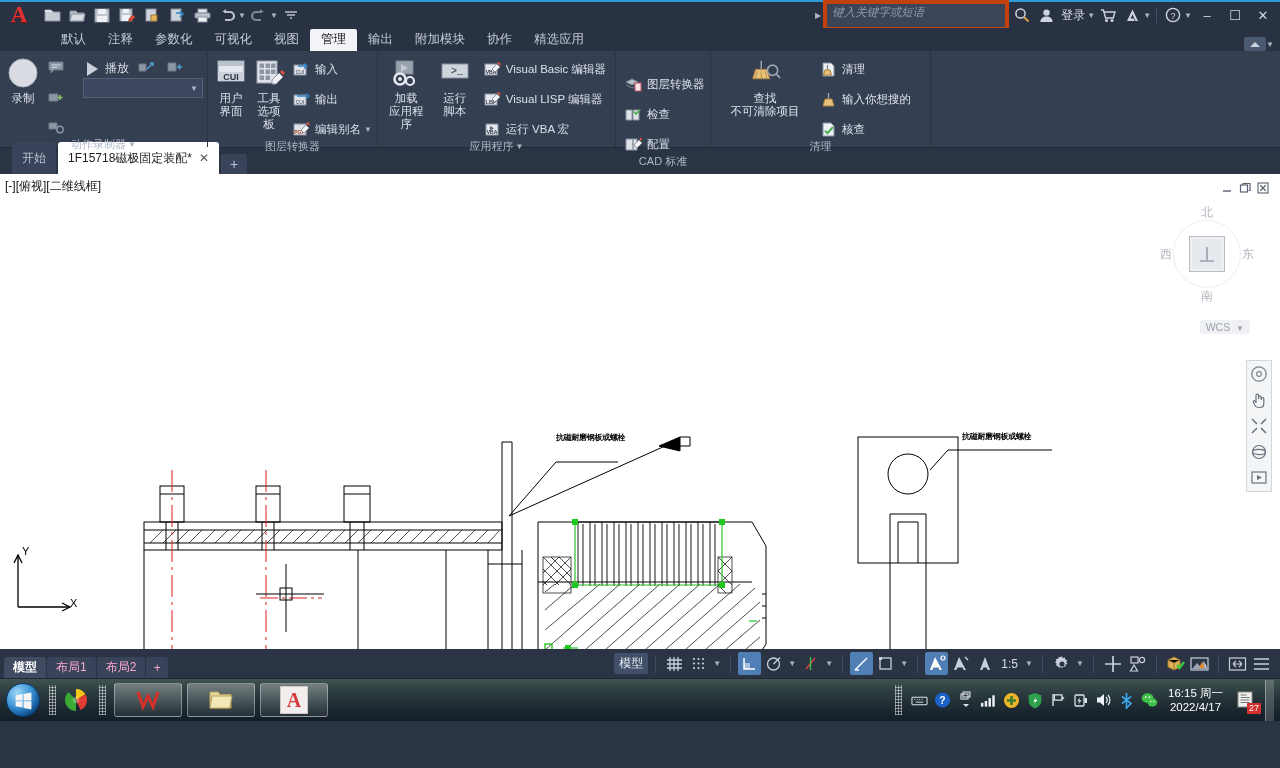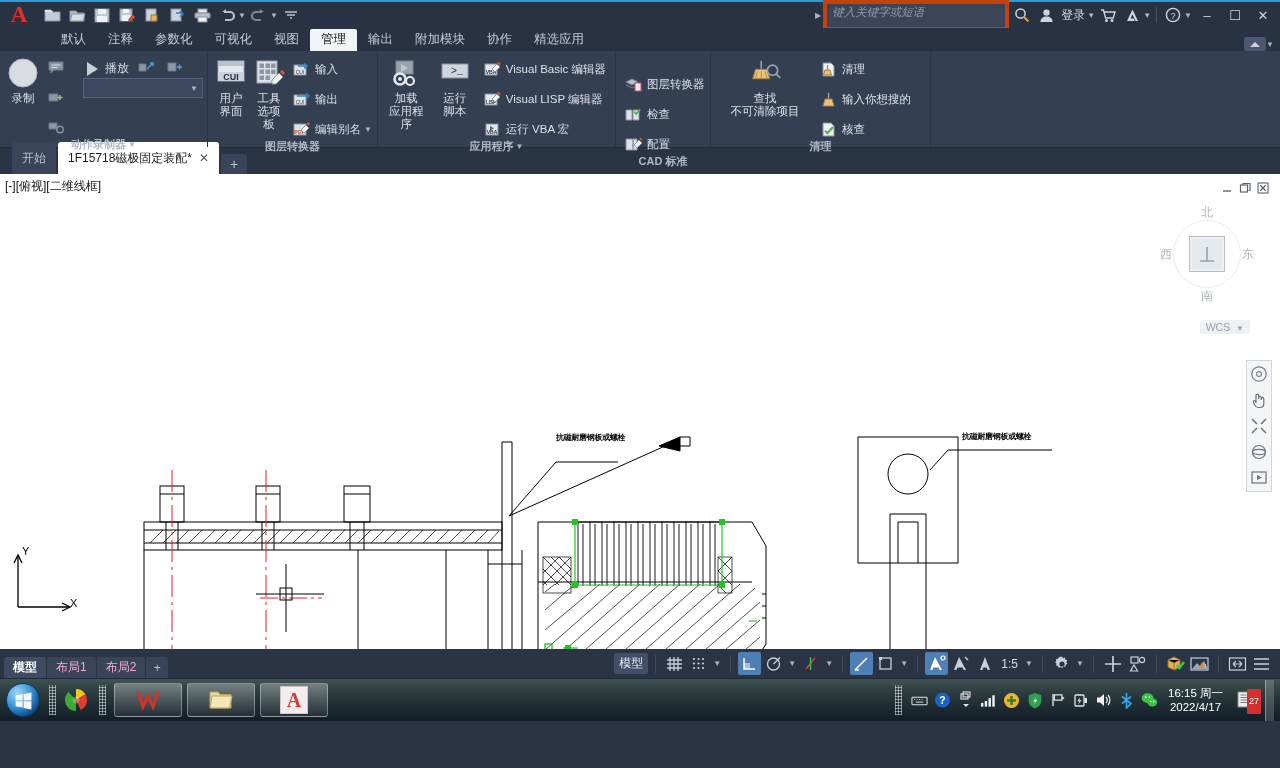--- a/index.html
+++ b/index.html
@@ -56,21 +56,21 @@
 
   
   #ribbon {
     height: 97px; background: #353f52; display: flex; align-items: stretch;
     border-bottom: 1px solid #232b38;
   }
   .panel { display: flex; flex-direction: column; border-right: 1px solid #2b3444; position: relative; }
   .panel-body { flex: 1; display: flex; align-items: flex-start; padding: 5px 6px 0 6px; gap: 4px; }
   .panel-title {
     height: 16px; text-align: center; font-size: 11px; color: #aeb8c8;
-    display: flex; align-items: center; justify-content: center; gap: 4px; font-weight: bold;
+    display: flex; align-items: center; justify-content: center; gap: 4px;
   }
   .big-btn {
     width: 52px; display: flex; flex-direction: column; align-items: center;
     font-size: 11.5px; color: #dbe1ea; padding-top: 2px; text-align: center; line-height: 13px;
   }
   .big-ico { width: 34px; height: 34px; display: flex; align-items: center; justify-content: center; }
   .sm-col { display: flex; flex-direction: column; gap: 11px; padding-top: 2px; }
   .sm-btn {
     display: flex; align-items: center; gap: 5px; font-size: 11.5px; color: #dbe1ea;
     padding: 1px 3px; border-radius: 2px; white-space: nowrap; height: 19px;
@@ -192,21 +192,21 @@
     border: 1px solid rgba(255,255,255,.35); border-radius: 3px;
     background: linear-gradient(180deg, rgba(255,255,255,.30), rgba(255,255,255,.06));
     display: flex; align-items: center; justify-content: center;
   }
   #tray { margin-left: auto; display: flex; align-items: center; gap: 6px; z-index: 2; position: relative; padding-right: 6px; }
   .tray-ico { width: 17px; height: 18px; display: flex; align-items: center; justify-content: center; }
   #clock { font-size: 11.5px; color: #fff; text-align: center; line-height: 14px; padding: 0 4px; }
   #notif { position: relative; width: 26px; height: 26px; display:flex; align-items:center; justify-content:center;}
   #notif .badge {
     position: absolute; right: -2px; bottom: -1px; background: #d32f2f; color: #fff;
-    font-size: 9px; padding: 7px 2px; border-radius: 1px; line-height: 11px;
+    font-size: 9px; padding: 0 2px; border-radius: 1px; line-height: 11px;
   }
   .showdesk { width: 9px; height: 41px; background: rgba(255,255,255,.18); border-left: 1px solid rgba(255,255,255,.35); z-index:2; }
 </style>
 </head>
 <body>
 
 <div id="titlebar">
   <div class="app-logo">A</div>
 
   <div class="qat">

